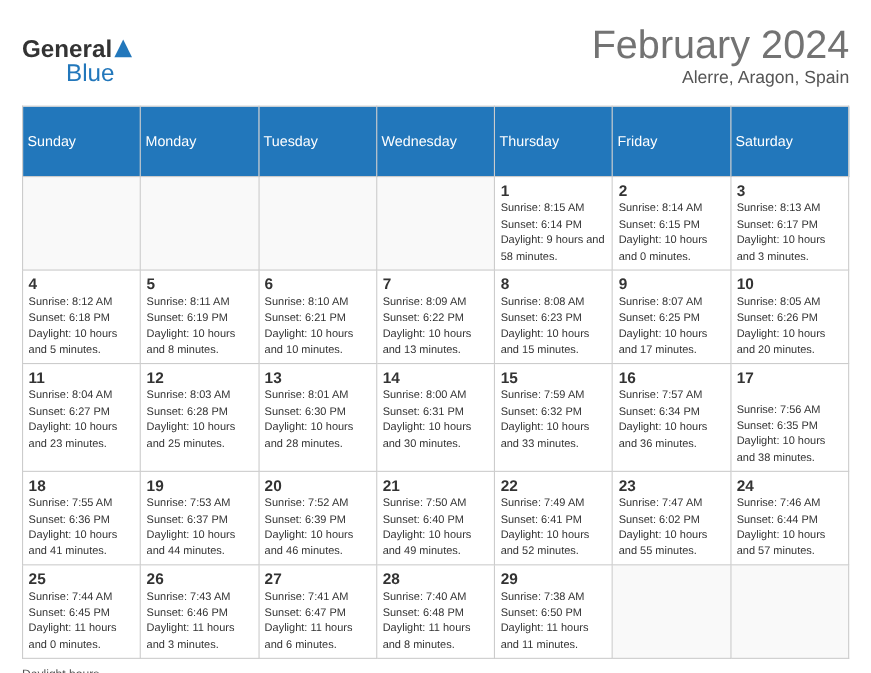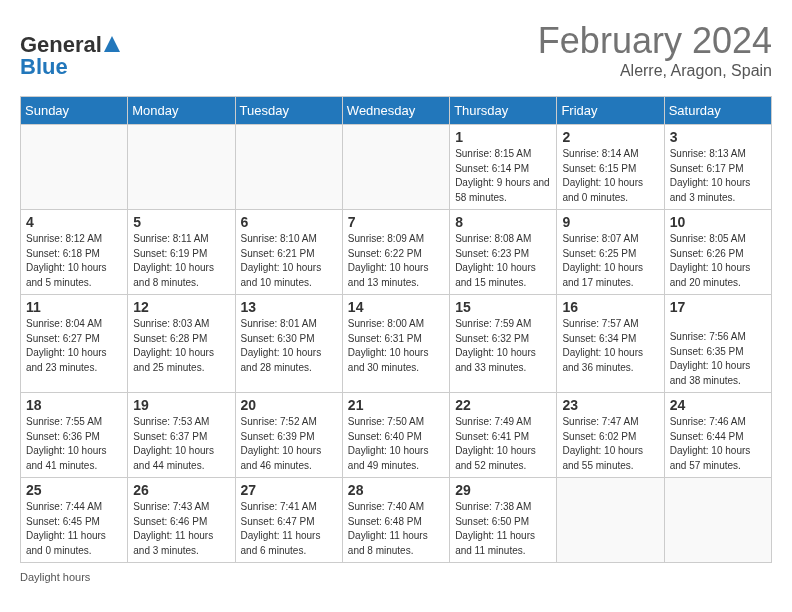--- a/index.html
+++ b/index.html
@@ -39,21 +39,21 @@
       color: #555;
     }
     .calendar {
       width: 100%;
       border-collapse: collapse;
       font-size: 11px;
     }
     .calendar th {
       background: #2277bb;
       color: #fff;
-      padding: 6px 4px;
+      padding: 24px 4px;
       text-align: left;
       font-size: 13px;
       font-weight: normal;
       border: 1px solid #ccc;
     }
     .calendar td {
       border: 1px solid #ccc;
       vertical-align: top;
       padding: 4px 5px;
       width: 107px;
@@ -83,21 +83,21 @@
   </style>
 </head>
 <body>
 
 <div class="header">
   <div class="logo">
     <div class="logo-line">
       <span style="font-size:22px;font-weight:bold;color:#333;">General</span>
       <span style="display:inline-block;width:0;height:0;border-left:8px solid transparent;border-right:8px solid transparent;border-bottom:16px solid #2277bb;margin-left:2px;margin-bottom:2px;"></span>
     </div>
-    <span style="font-size:22px;font-weight:bold;color:#2277bb;margin-top:-4px;">Blue</span>
+    <span style="font-size:22px;font-weight:normal;color:#2277bb;margin-top:-4px;margin-left:40px;">Blue</span>
   </div>
   <div class="title-block">
     <h1>February 2024</h1>
     <h2>Alerre, Aragon, Spain</h2>
   </div>
 </div>
 
 <table class="calendar">
   <thead>
     <tr>

